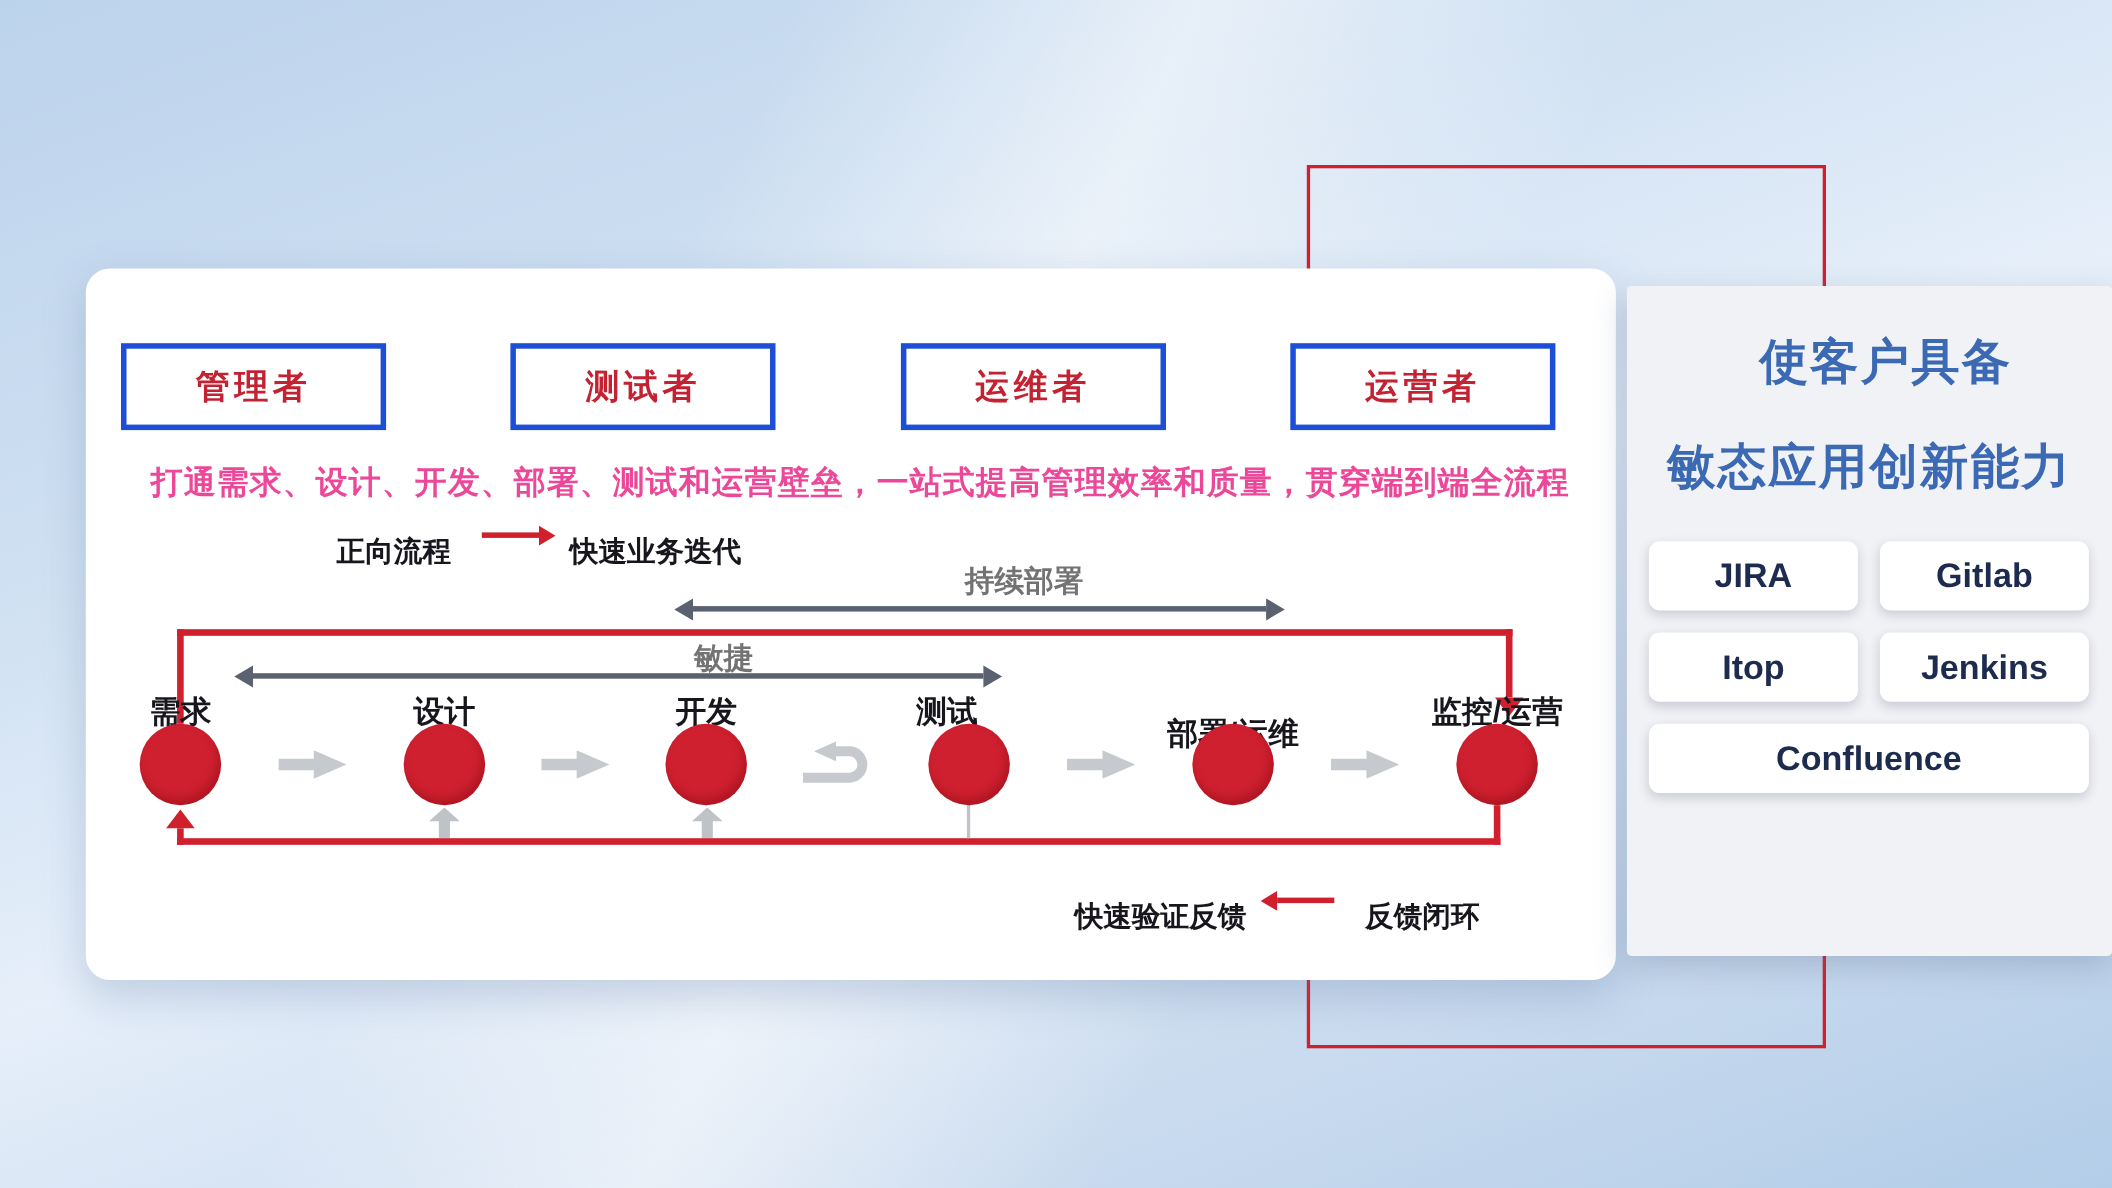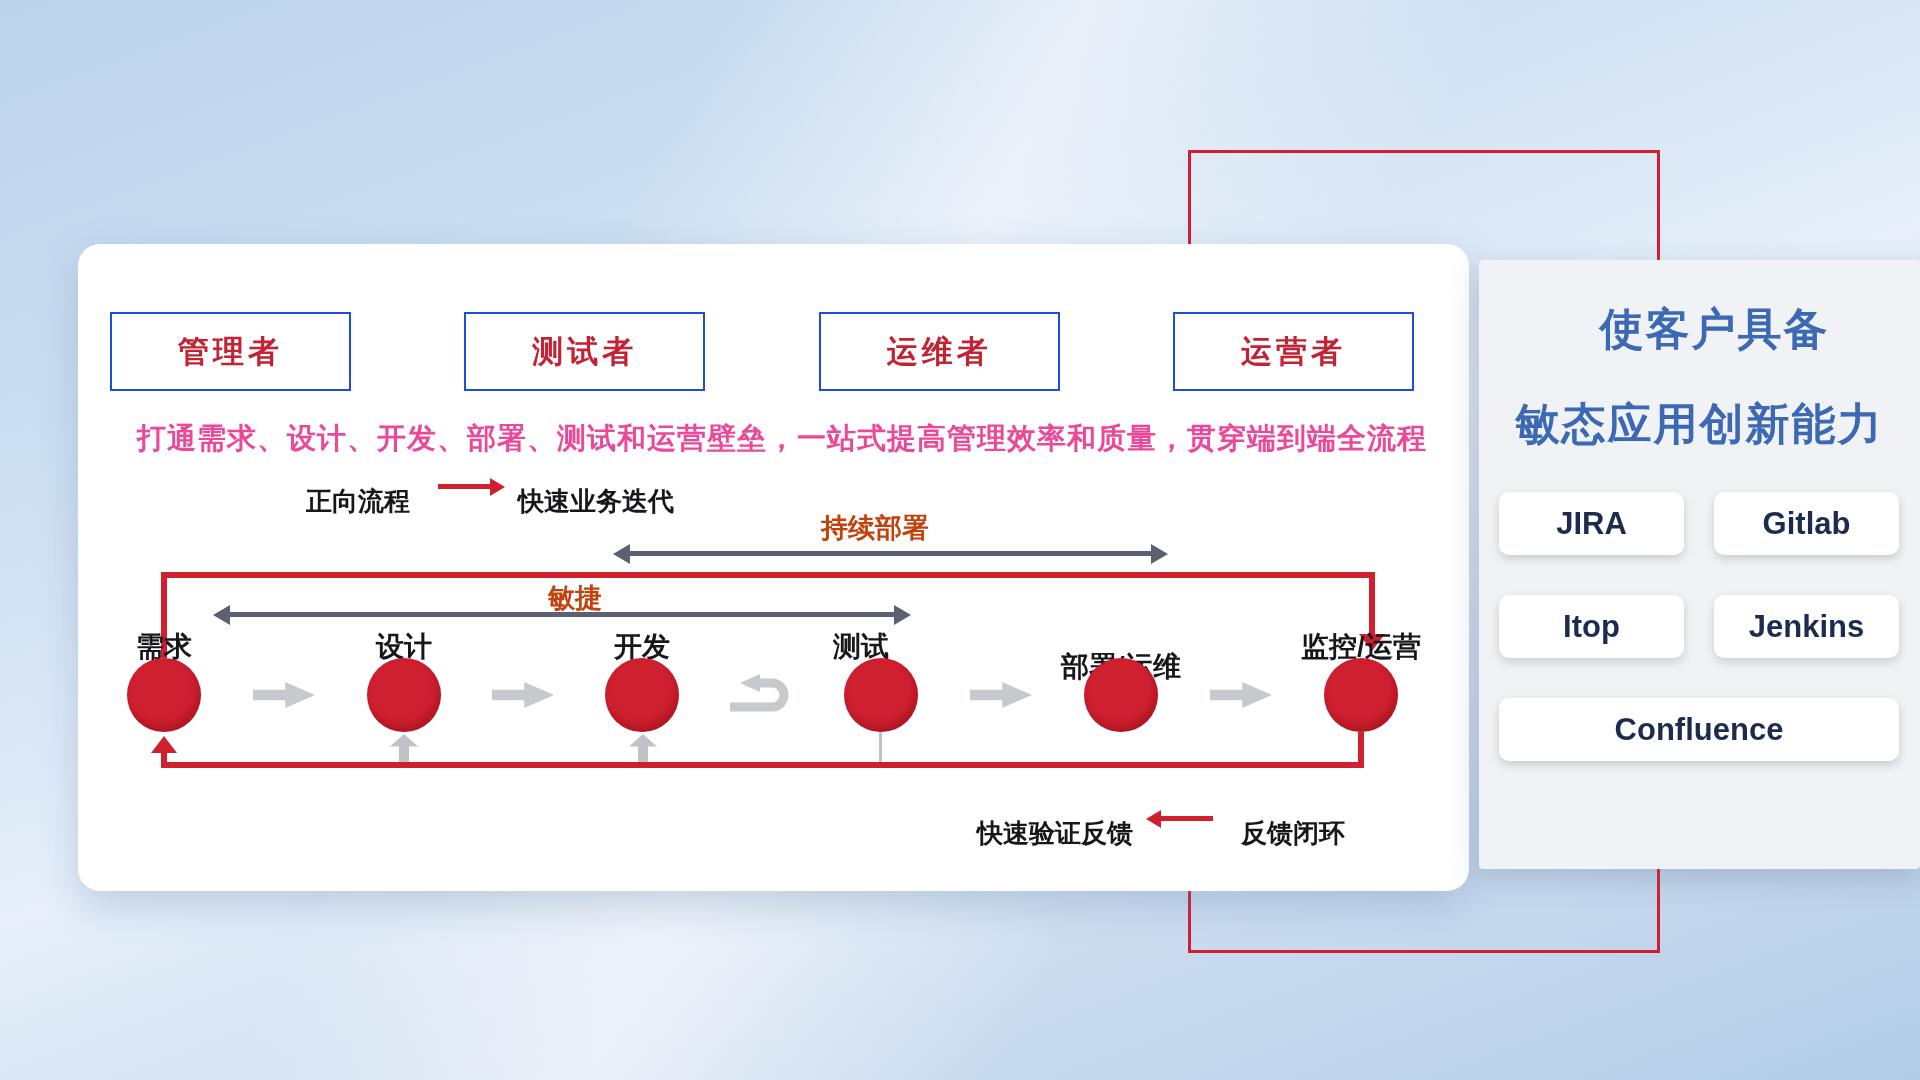--- a/index.html
+++ b/index.html
@@ -14,21 +14,21 @@
 
   .red-frame { position:absolute; left:1188px; top:150px; width:472px; height:803px;
                border:3px solid #d0202e; z-index:1; }
 
   .card { position:absolute; left:78px; top:244px; width:1391px; height:647px;
           background:#ffffff; border-radius:22px; z-index:2;
           box-shadow:0 14px 38px rgba(90,120,160,.28); }
 
   .roles { position:absolute; left:32px; top:68px; width:1304px;
            display:flex; justify-content:space-between; }
-  .role-box { width:241px; height:79px; border:2px solid #1d4ed8; background:#fff;
+  .role-box { width:241px; height:79px; border:5px solid #1d4ed8; background:#fff;
               display:flex; align-items:center; justify-content:center;
               font-size:31px; font-weight:bold; color:#c32232; letter-spacing:4px; }
 
   .desc { position:absolute; left:59px; top:175px; font-size:29px; font-weight:bold;
           color:#ec4899; letter-spacing:1px; white-space:nowrap; }
 
   .legend { position:absolute; display:flex; align-items:flex-start; gap:28px;
             font-size:26px; font-weight:bold; color:#16161c;margin-left:12px; }
   .legend-fwd { left:216px; top:240px; }
   .legend-fb  { left:887px; top:572px; }
@@ -38,22 +38,22 @@
   .arrow-left-red { position:relative; width:52px; height:5px; background:#d0202e; }
   .arrow-left-red::before { content:""; position:absolute; right:100%; top:50%;
       transform:translateY(-50%); border:9px solid transparent; border-right:15px solid #d0202e; }
 
   .span-arrow { position:absolute; height:5px; background:#5a6170; }
   .span-arrow::before,.span-arrow::after { content:""; position:absolute; top:50%;
       transform:translateY(-50%); width:0; height:0;
       border-top:10px solid transparent; border-bottom:10px solid transparent; }
   .span-arrow::before { right:100%; border-right:17px solid #5a6170; }
   .span-arrow::after  { left:100%;  border-left:17px solid #5a6170; }
-  .span-label { position:absolute; width:220px; text-align:center;
-                font-size:27px; font-weight:bold; color:#c2410c; }
+  .span-label { position:absolute; width:220px; text-align:right;
+                font-size:27px; font-weight:bold; color:#737373; }
 
   .stage-label  { position:absolute; top:384px; width:200px; text-align:center;
                   font-size:28px; font-weight:bold; color:#16161c; }
   .stage-circle { position:absolute; top:414px; width:74px; height:74px; border-radius:50%;
                   background:#cf2030; box-shadow:inset -3px -6px 9px rgba(120,0,10,.35); }
   .flow-arrow { position:absolute; top:438px; width:62px; height:26px; background:#c6c9ce;
                 clip-path:polygon(0 30%,52% 30%,52% 0,100% 50%,52% 100%,52% 70%,0 70%); }
   .loop-icon { position:absolute; left:646px; top:427px; }
 
   .redline { position:absolute; background:#d0202e; }
@@ -68,21 +68,21 @@
   .gray-thin-line { position:absolute; width:3px; background:#bfc3c8; }
 
   .side-panel { position:absolute; left:1479px; top:260px; width:441px; height:609px;
                 background:#f1f2f5; z-index:3;
                 box-shadow:0 10px 30px rgba(90,110,140,.3); border-radius:4px; }
   .panel-title { position:absolute; width:100%; text-align:center;
                  font-size:44px; font-weight:bold; color:#3b69b3; letter-spacing:2px; }
   .panel-title-1 { top:40px;padding-left:30px; }
   .panel-title-2 { top:135px;font-family:Liberation Serif, serif; }
   .tools { position:absolute; left:20px; top:232px; width:400px;
-           display:grid; grid-template-columns:1fr 1fr; column-gap:30px; row-gap:40px; }
+           display:grid; grid-template-columns:1fr 1fr; column-gap:30px; row-gap:40px;gap:20px; }
   .tool-btn { height:63px; background:#fff; border-radius:10px;
               box-shadow:0 4px 10px rgba(30,40,70,.18);
               display:flex; align-items:center; justify-content:center;
               font-size:31px; font-weight:bold; color:#1d2c4e; }
   .tool-wide { grid-column:1 / span 2; }
 </style>
 </head>
 <body>
 
 <div class="red-frame"></div>

